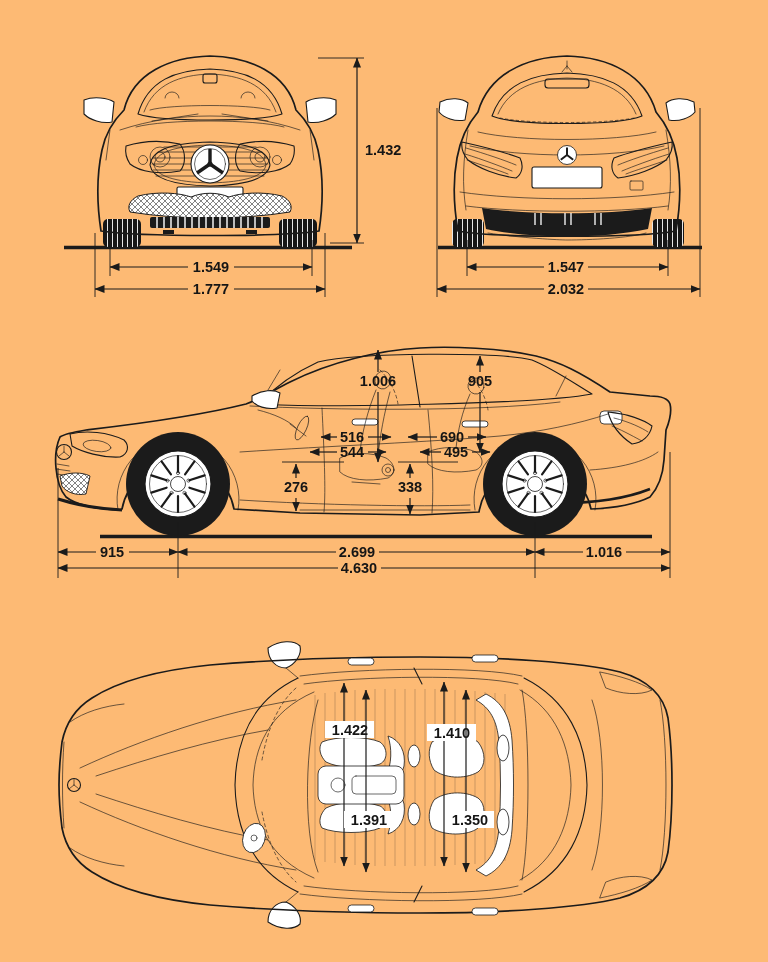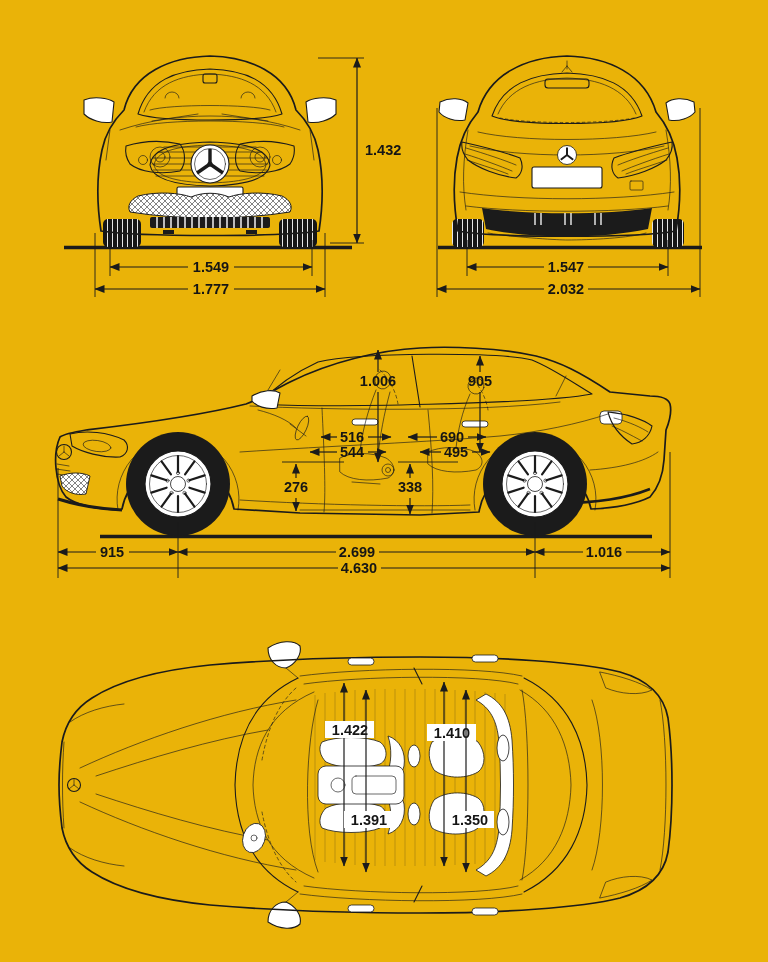--- a/index.html
+++ b/index.html
@@ -1,17 +1,17 @@
 <!DOCTYPE html>
 <html><head>
 <meta charset="utf-8">
 <style>
   :root{ --ink:#1b1b1b; }
   html,body{margin:0;padding:0;background:#fff;}
-  .page{width:768px;height:962px;position:relative;background:#eab308;overflow:hidden;}
+  .page{width:768px;height:962px;position:relative;background:#fdba74;overflow:hidden;}
   svg{display:block;}
   .s  {fill:none;stroke:var(--ink);stroke-width:1.1;stroke-linecap:round;stroke-linejoin:round;}
   .s2 {fill:none;stroke:var(--ink);stroke-width:1.7;stroke-linecap:round;stroke-linejoin:round;}
   .s0 {fill:none;stroke:var(--ink);stroke-width:0.65;stroke-linecap:round;stroke-linejoin:round;}
   .sf {fill:var(--ink);stroke:none;}
   .wf {fill:#fff;stroke:var(--ink);stroke-width:1.1;stroke-linejoin:round;}
   .wf0{fill:#fff;stroke:var(--ink);stroke-width:0.8;stroke-linejoin:round;}
   .dim{fill:none;stroke:var(--ink);stroke-width:1.2;marker-start:url(#ah);marker-end:url(#ah);}
   .dn {fill:none;stroke:var(--ink);stroke-width:1.2;marker-end:url(#ah);}
   .ext{fill:none;stroke:var(--ink);stroke-width:0.9;}

